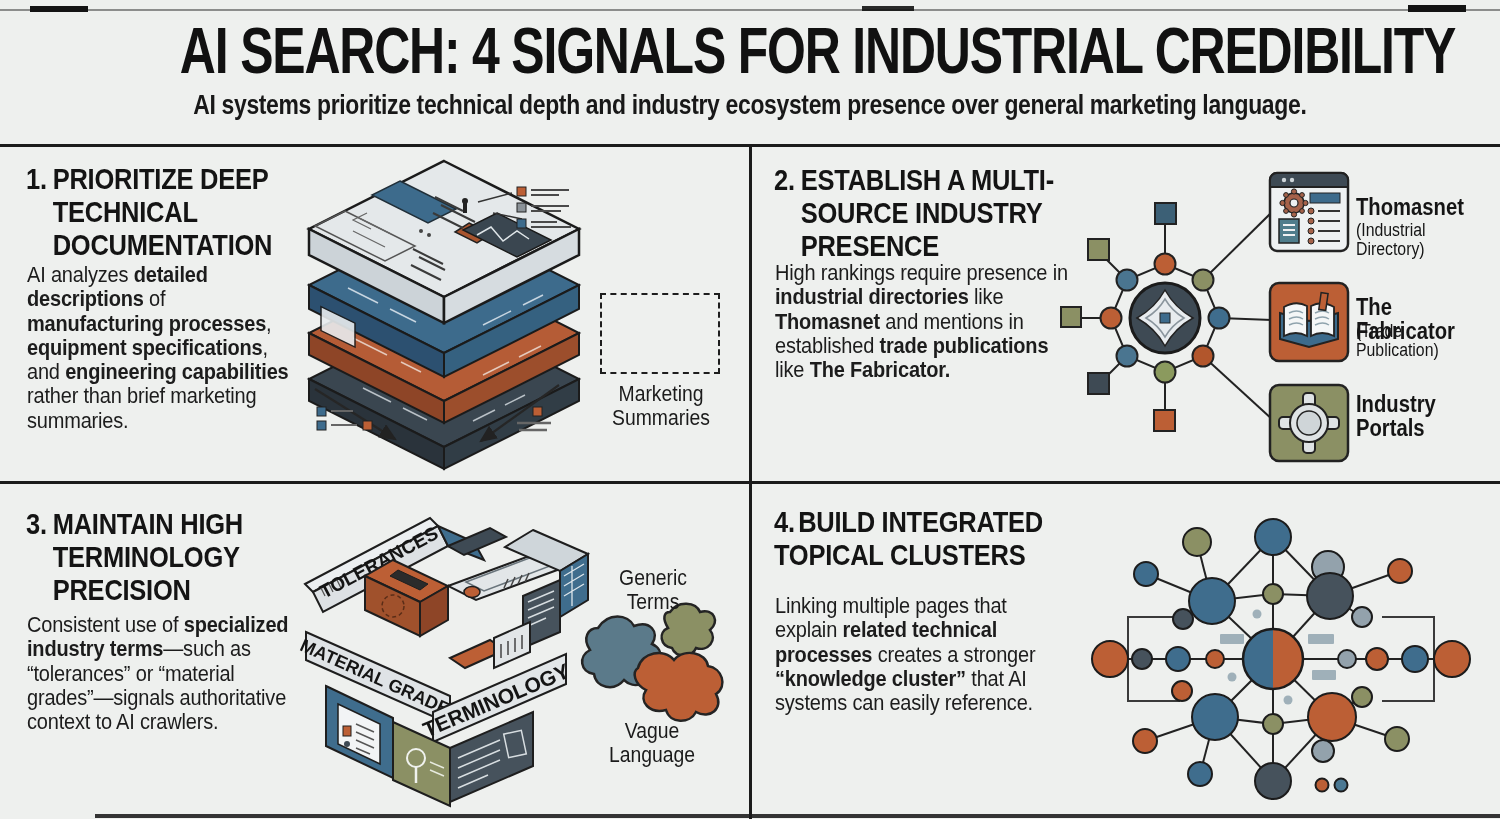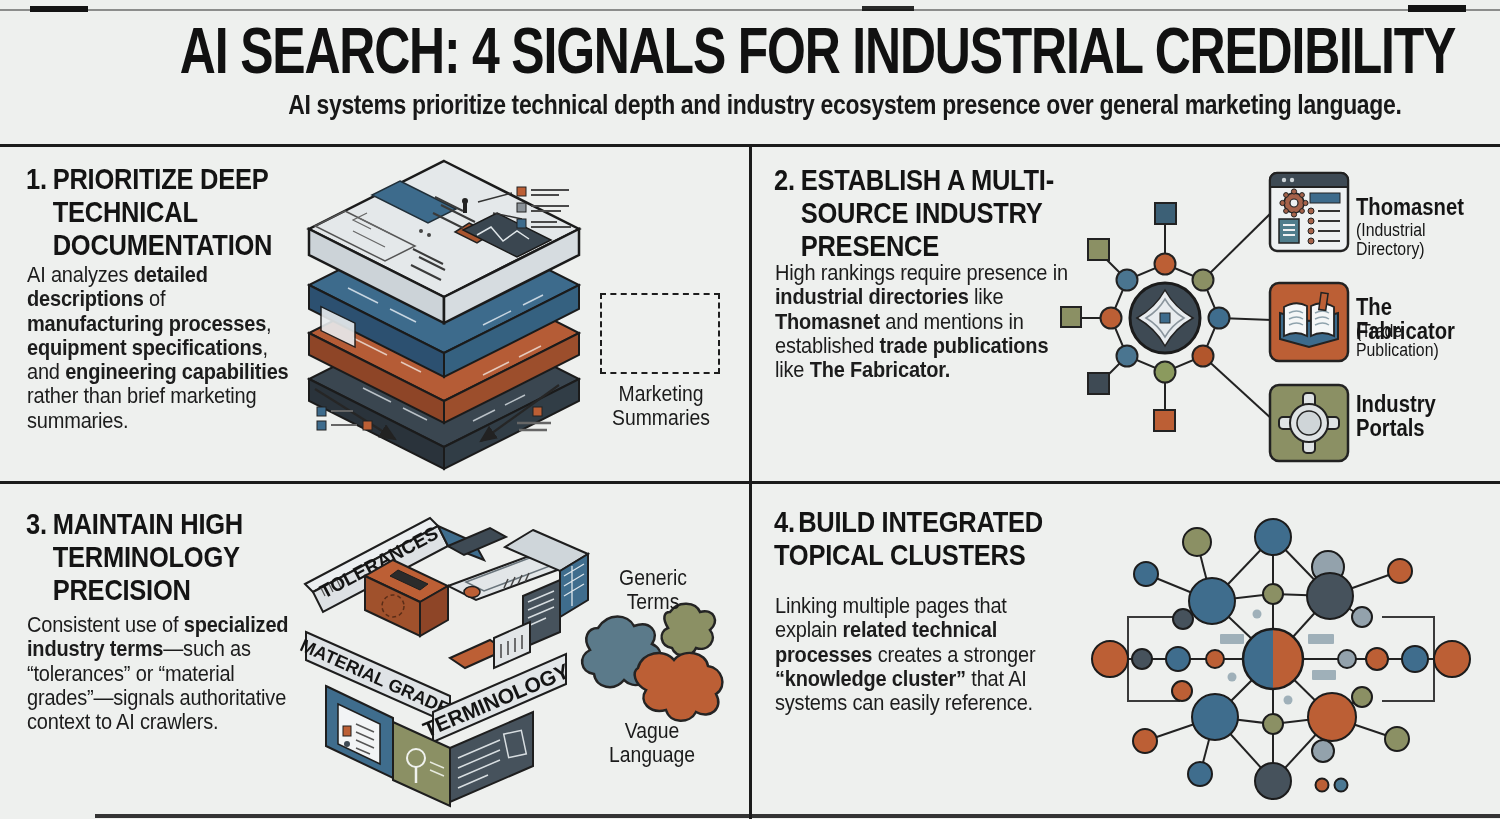--- a/index.html
+++ b/index.html
@@ -3,21 +3,21 @@
 <meta charset="utf-8">
 <style>
   html,body{margin:0;padding:0;background:#d8dad8;}
   .page{position:relative;width:1500px;height:819px;background:#eef0ee;overflow:hidden;
         font-family:"Liberation Sans",sans-serif;color:#161616;}
   .abs{position:absolute;}
   
   .title-wrap{position:absolute;left:0;top:14px;width:1462px;text-align:right;}
   .title{display:inline-block;font-size:64px;font-weight:800;letter-spacing:-1.5px;white-space:nowrap;
          transform:scaleX(.78);transform-origin:center top;color:#111;}
-  .subtitle-wrap{position:absolute;left:0;top:90px;width:1500px;text-align:right;}
+  .subtitle-wrap{position:absolute;left:0;top:90px;width:1500px;text-align:center;}
   .subtitle{display:inline-block;font-size:27px;font-weight:700;letter-spacing:-.4px;white-space:nowrap;
             transform:scaleX(.85);transform-origin:center top;color:#181818;}
   
   .hline{position:absolute;background:#1b1b1b;height:2.5px;}
   .vline{position:absolute;background:#1b1b1b;width:2.5px;}
   
   .qhead{position:absolute;display:flex;font-weight:800;font-size:30px;line-height:1.1;
          letter-spacing:-.3px;color:#141414;transform:scaleX(.85);transform-origin:left top;}
   .qhead .num{flex:0 0 auto;margin-right:7px;}
   .qhead .lines{white-space:pre-line;}

